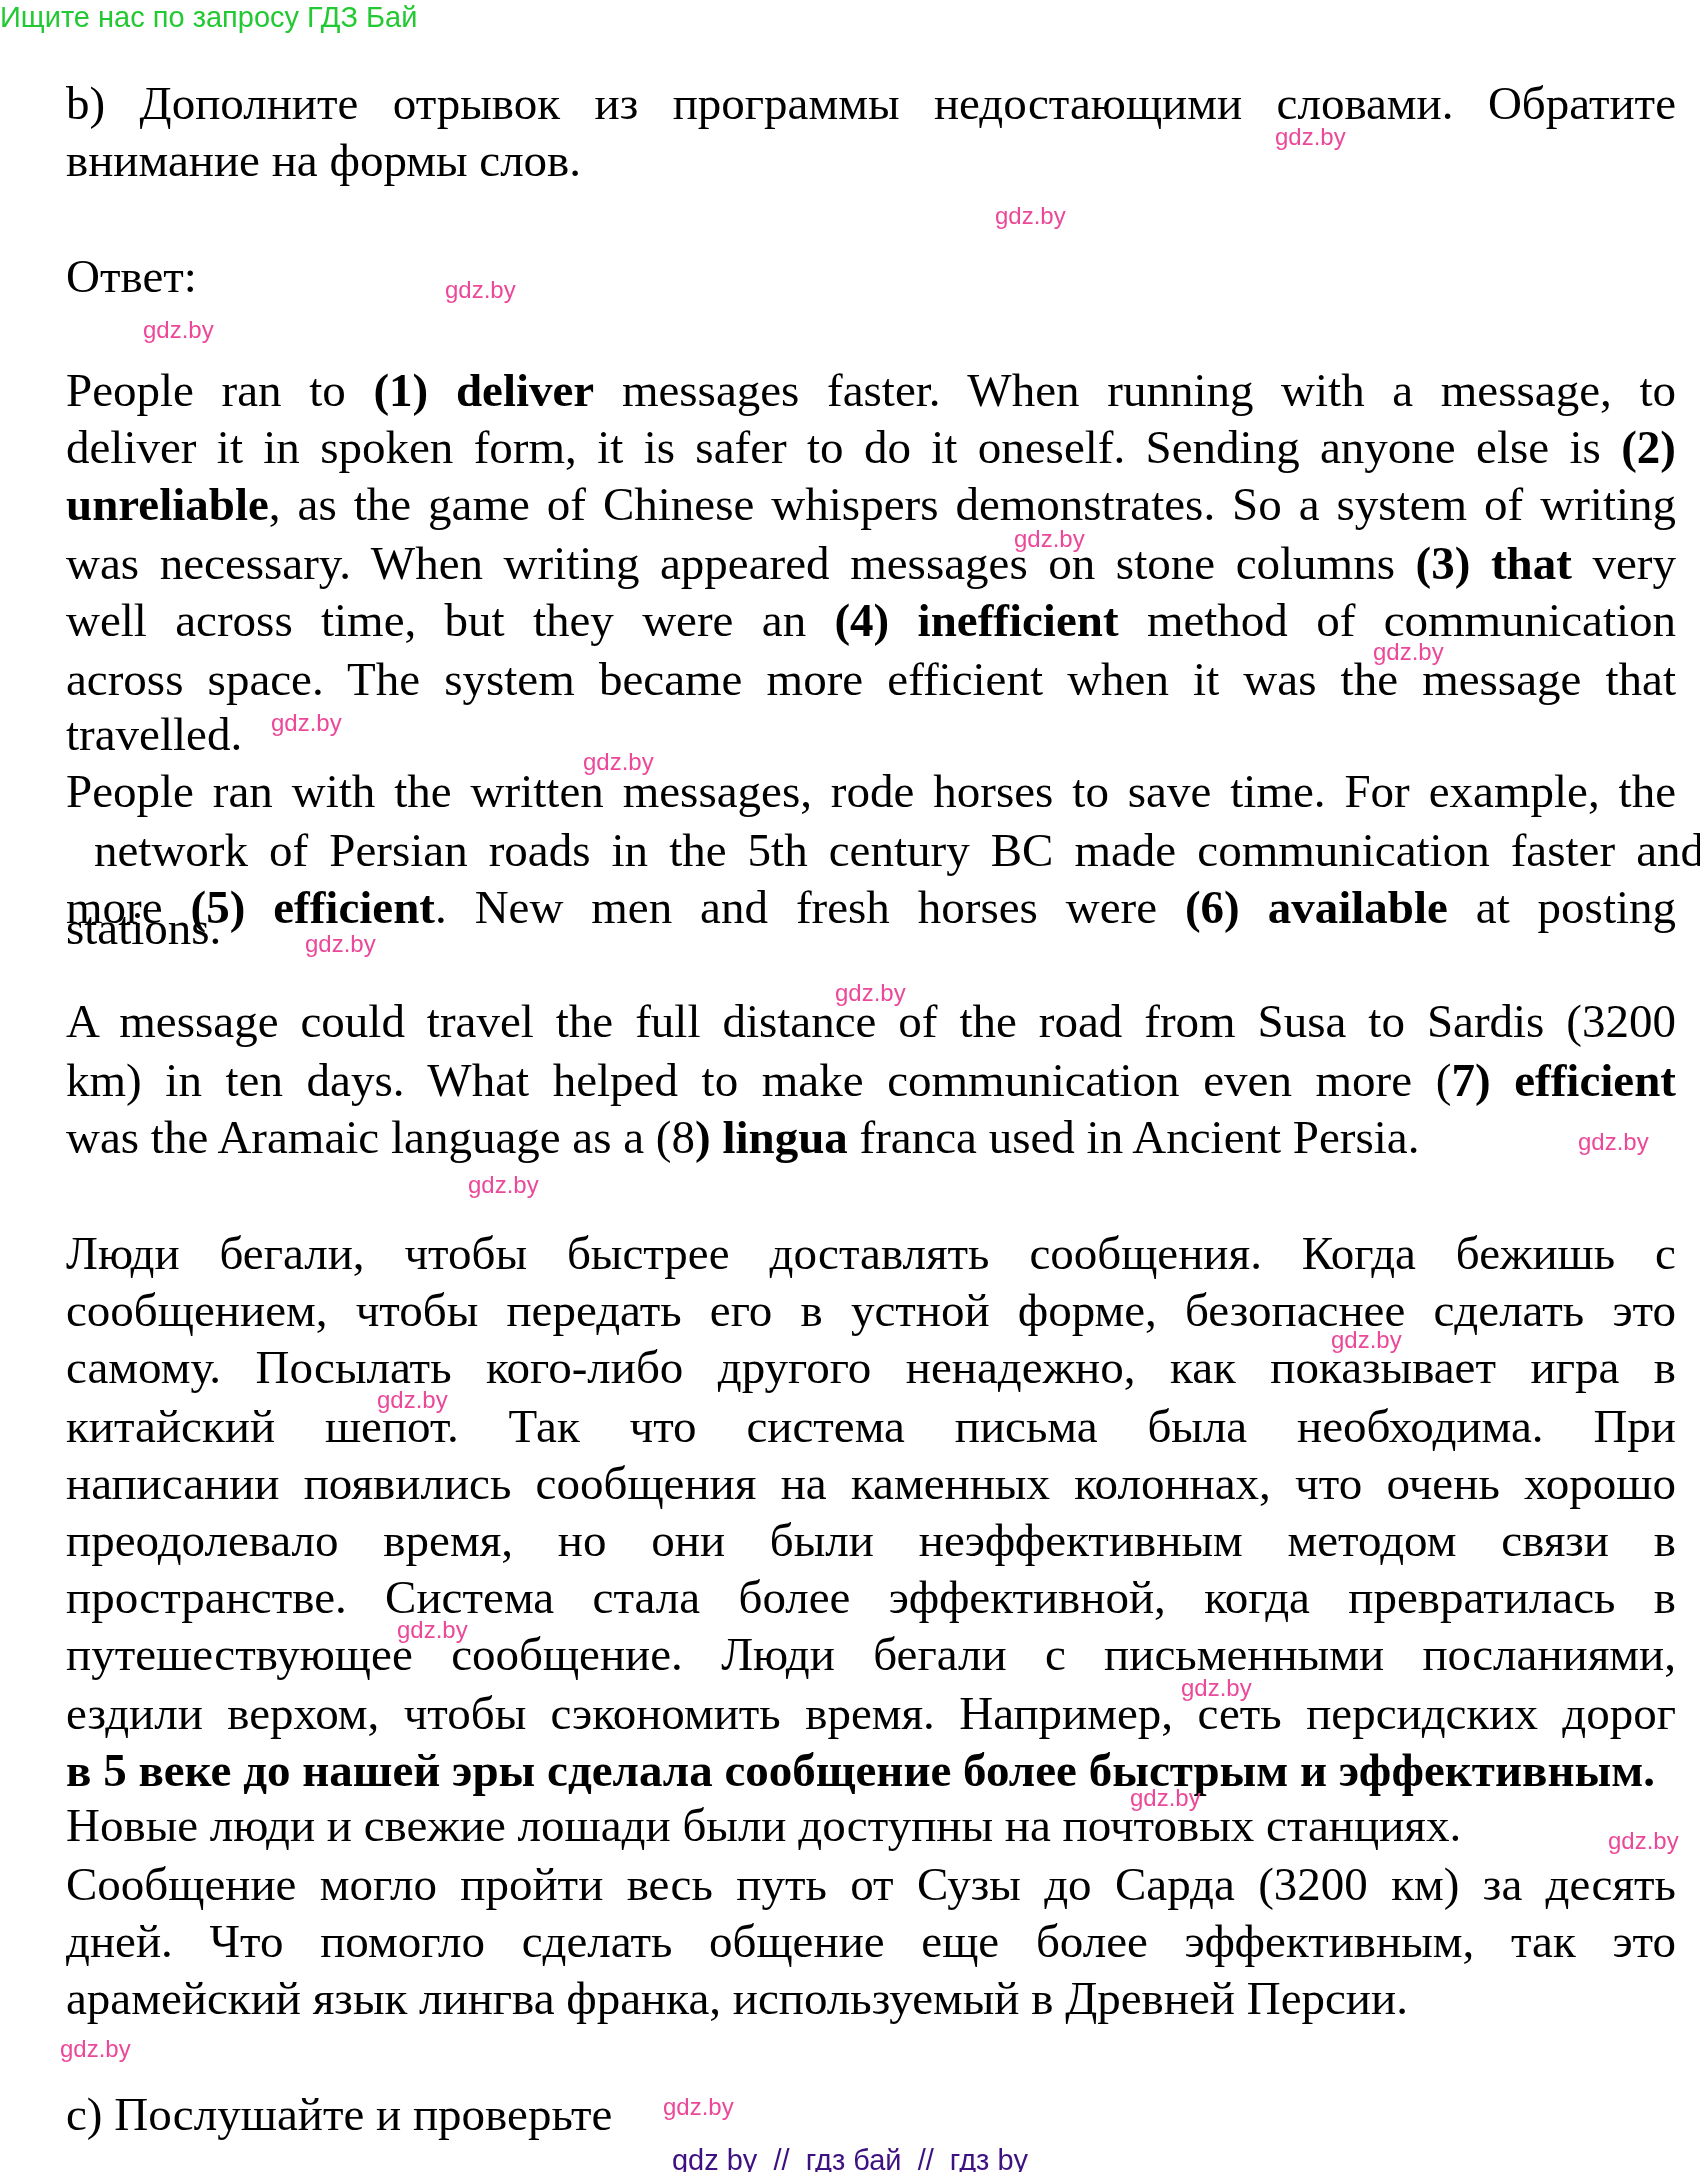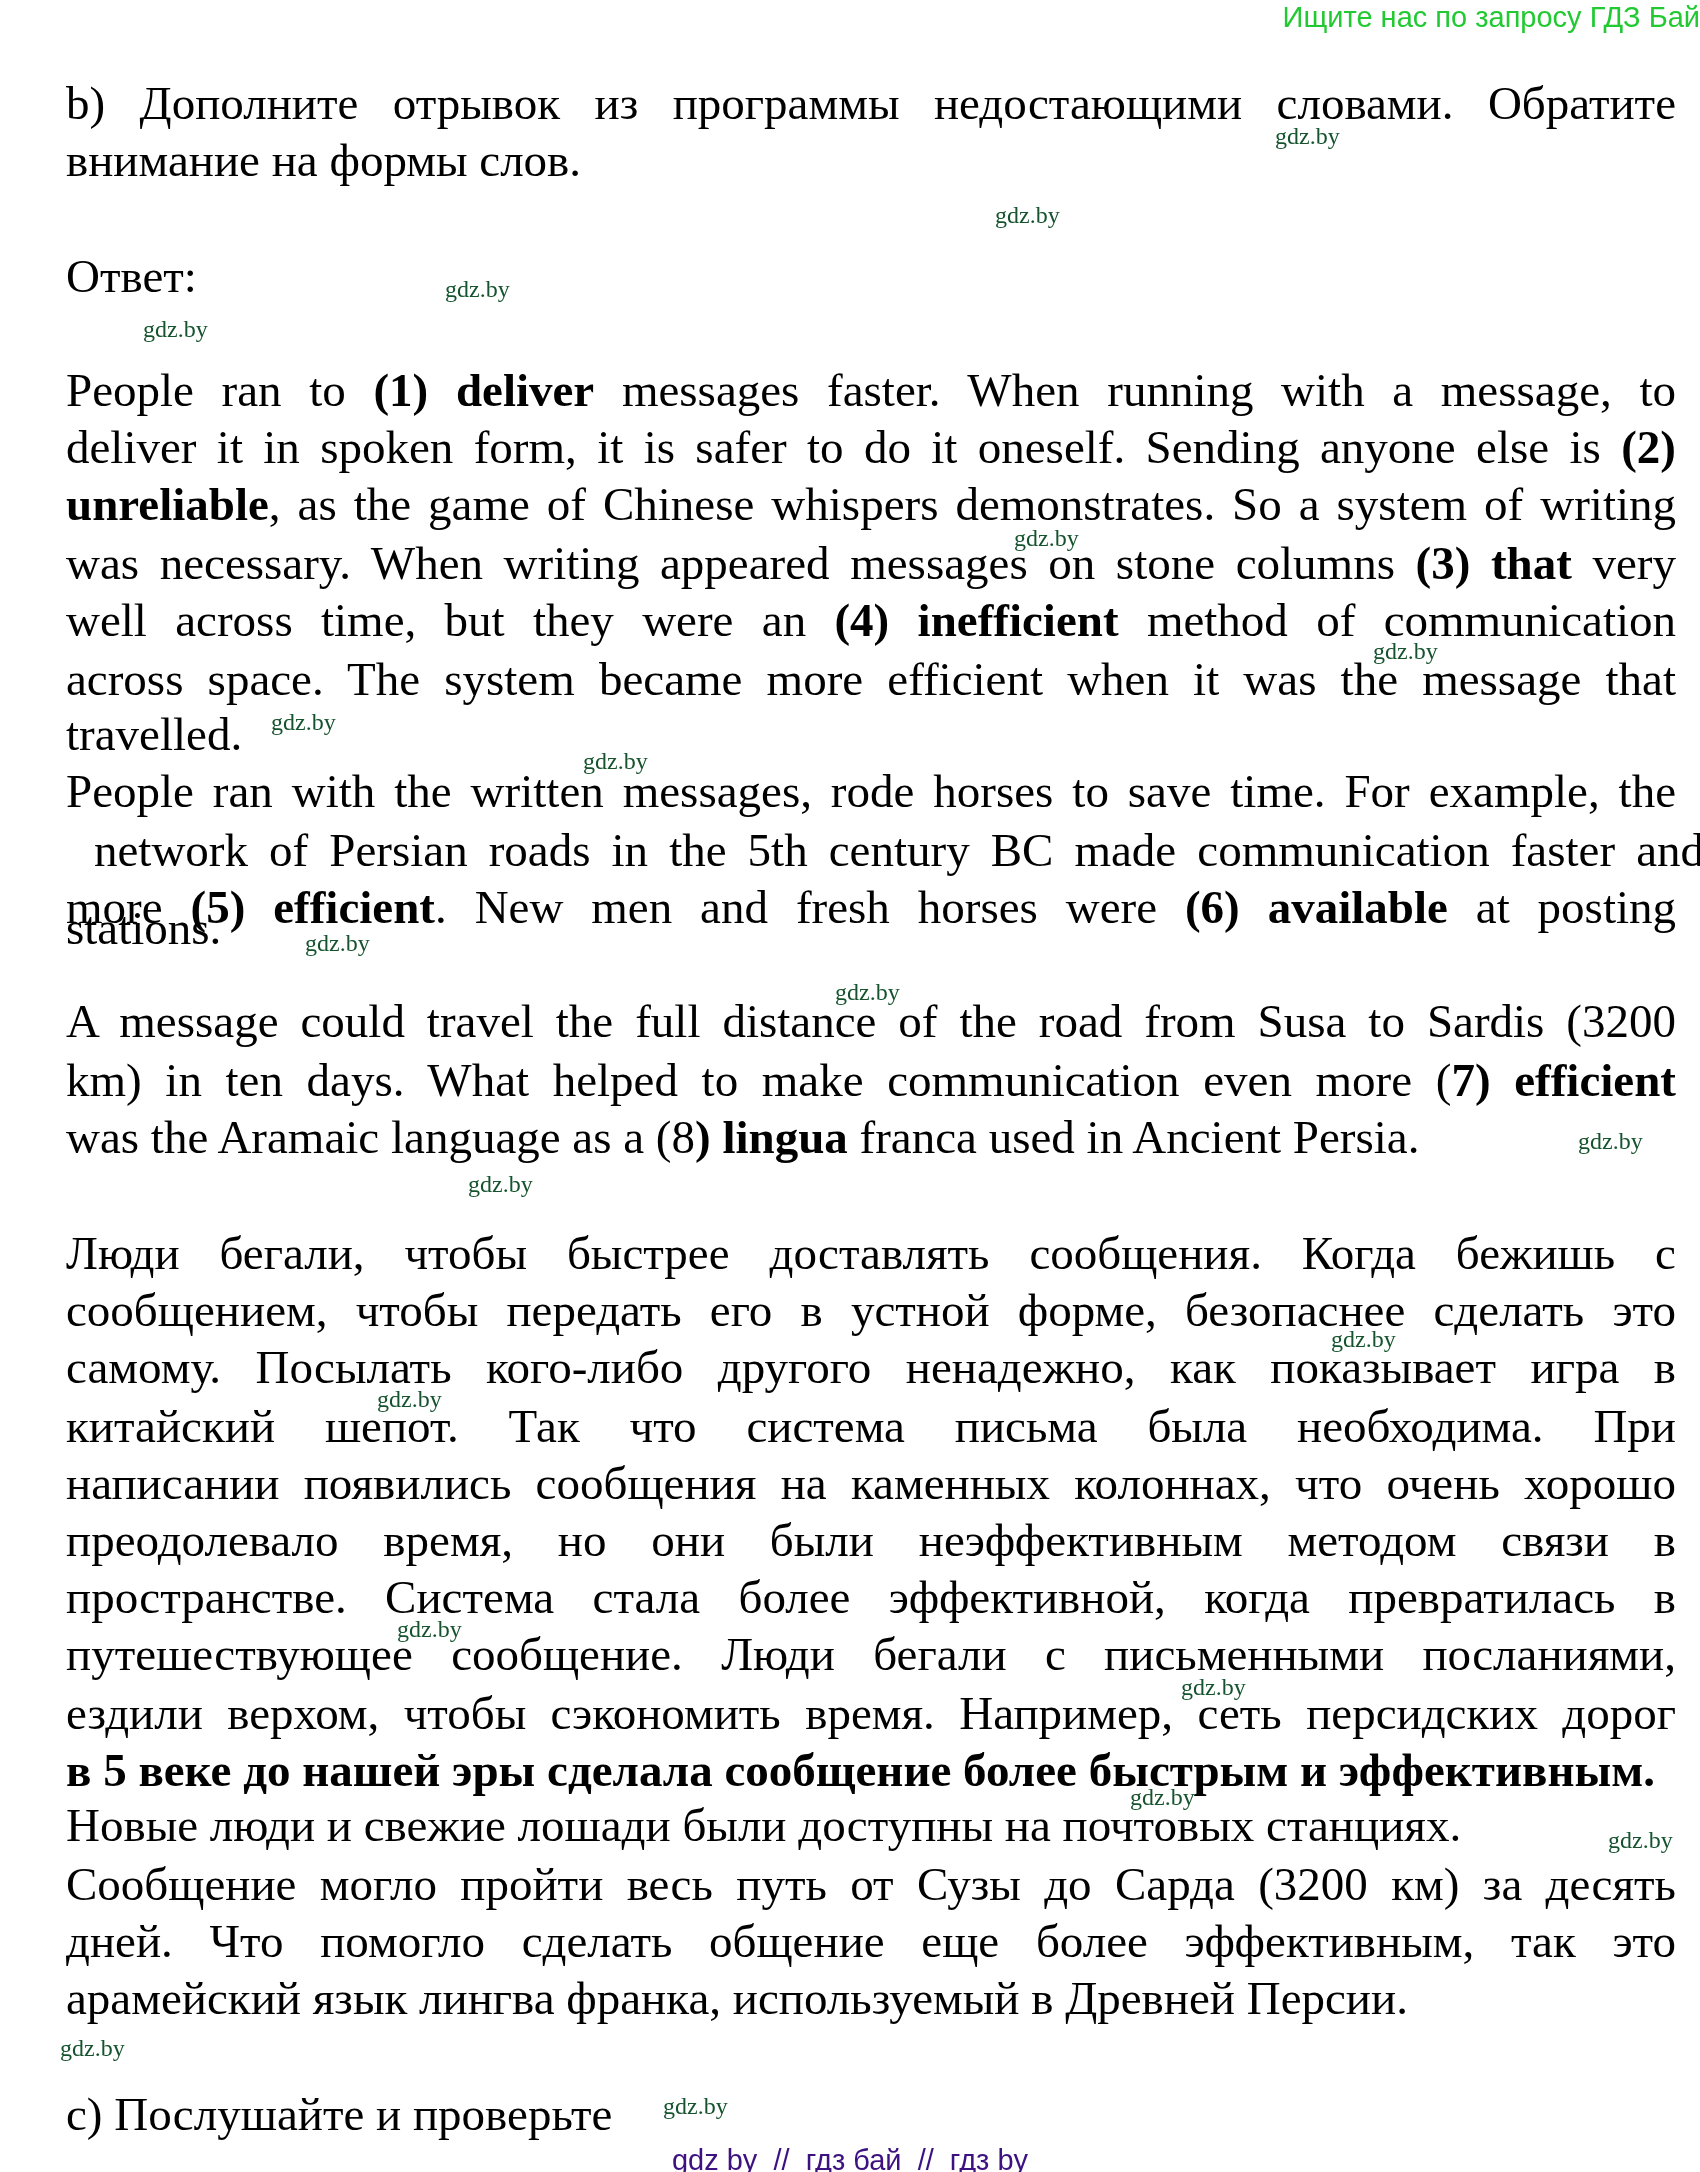--- a/index.html
+++ b/index.html
@@ -1,27 +1,27 @@
 <!DOCTYPE html>
 <html style="font-size:13.6px"><head>
 <meta charset="utf-8">
 <style>
   html, body { margin:0; padding:0; background:#ffffff; }
   body { width:1700px; height:2173px; position:relative; overflow:hidden;
          font-family:"Liberation Serif","DejaVu Serif",serif; color:#000; }
-  .hdr { position:absolute; left:0; width:1700px; top:0; height:34px; text-align:right;
+  .hdr { position:absolute; left:0; width:1700px; top:0; height:34px; text-align:left;
          font-family:"Liberation Sans","DejaVu Sans",sans-serif; font-size:29px; line-height:34px; }
   .ftr { position:absolute; left:0; width:1700px; top:2143px; height:34px; text-align:center;
          font-family:"Liberation Sans","DejaVu Sans",sans-serif; font-size:29px; line-height:34px; }
   .ln { position:absolute; left:66px; width:1610px; font-size:47px; line-height:56px; height:56px;
         white-space:nowrap; overflow:visible; }
   .ln.j { text-align:justify; text-align-last:justify; white-space:normal; }
   .ln b { font-weight:bold; }
-  .wm { position:absolute; font-family:Liberation Serif, serif;
-        font-size:24px; line-height:25.6px; color:#14532d; white-space:nowrap; }
+  .wm { position:absolute; font-family:Liberation Sans, sans-serif;
+        font-size:24px; line-height:25.6px; color:#ec4899; white-space:nowrap; }
 </style>
 </head>
 <body>
 
 <div class="hdr">
   <span style="color:#22c932">Ищите нас по запросу ГДЗ Бай</span>
 </div>
 
 <div class="ln j" style="top:75px">b) Дополните отрывок из программы недостающими словами. Обратите</div>
 <div class="ln" style="top:132px">внимание на формы слов.</div>

